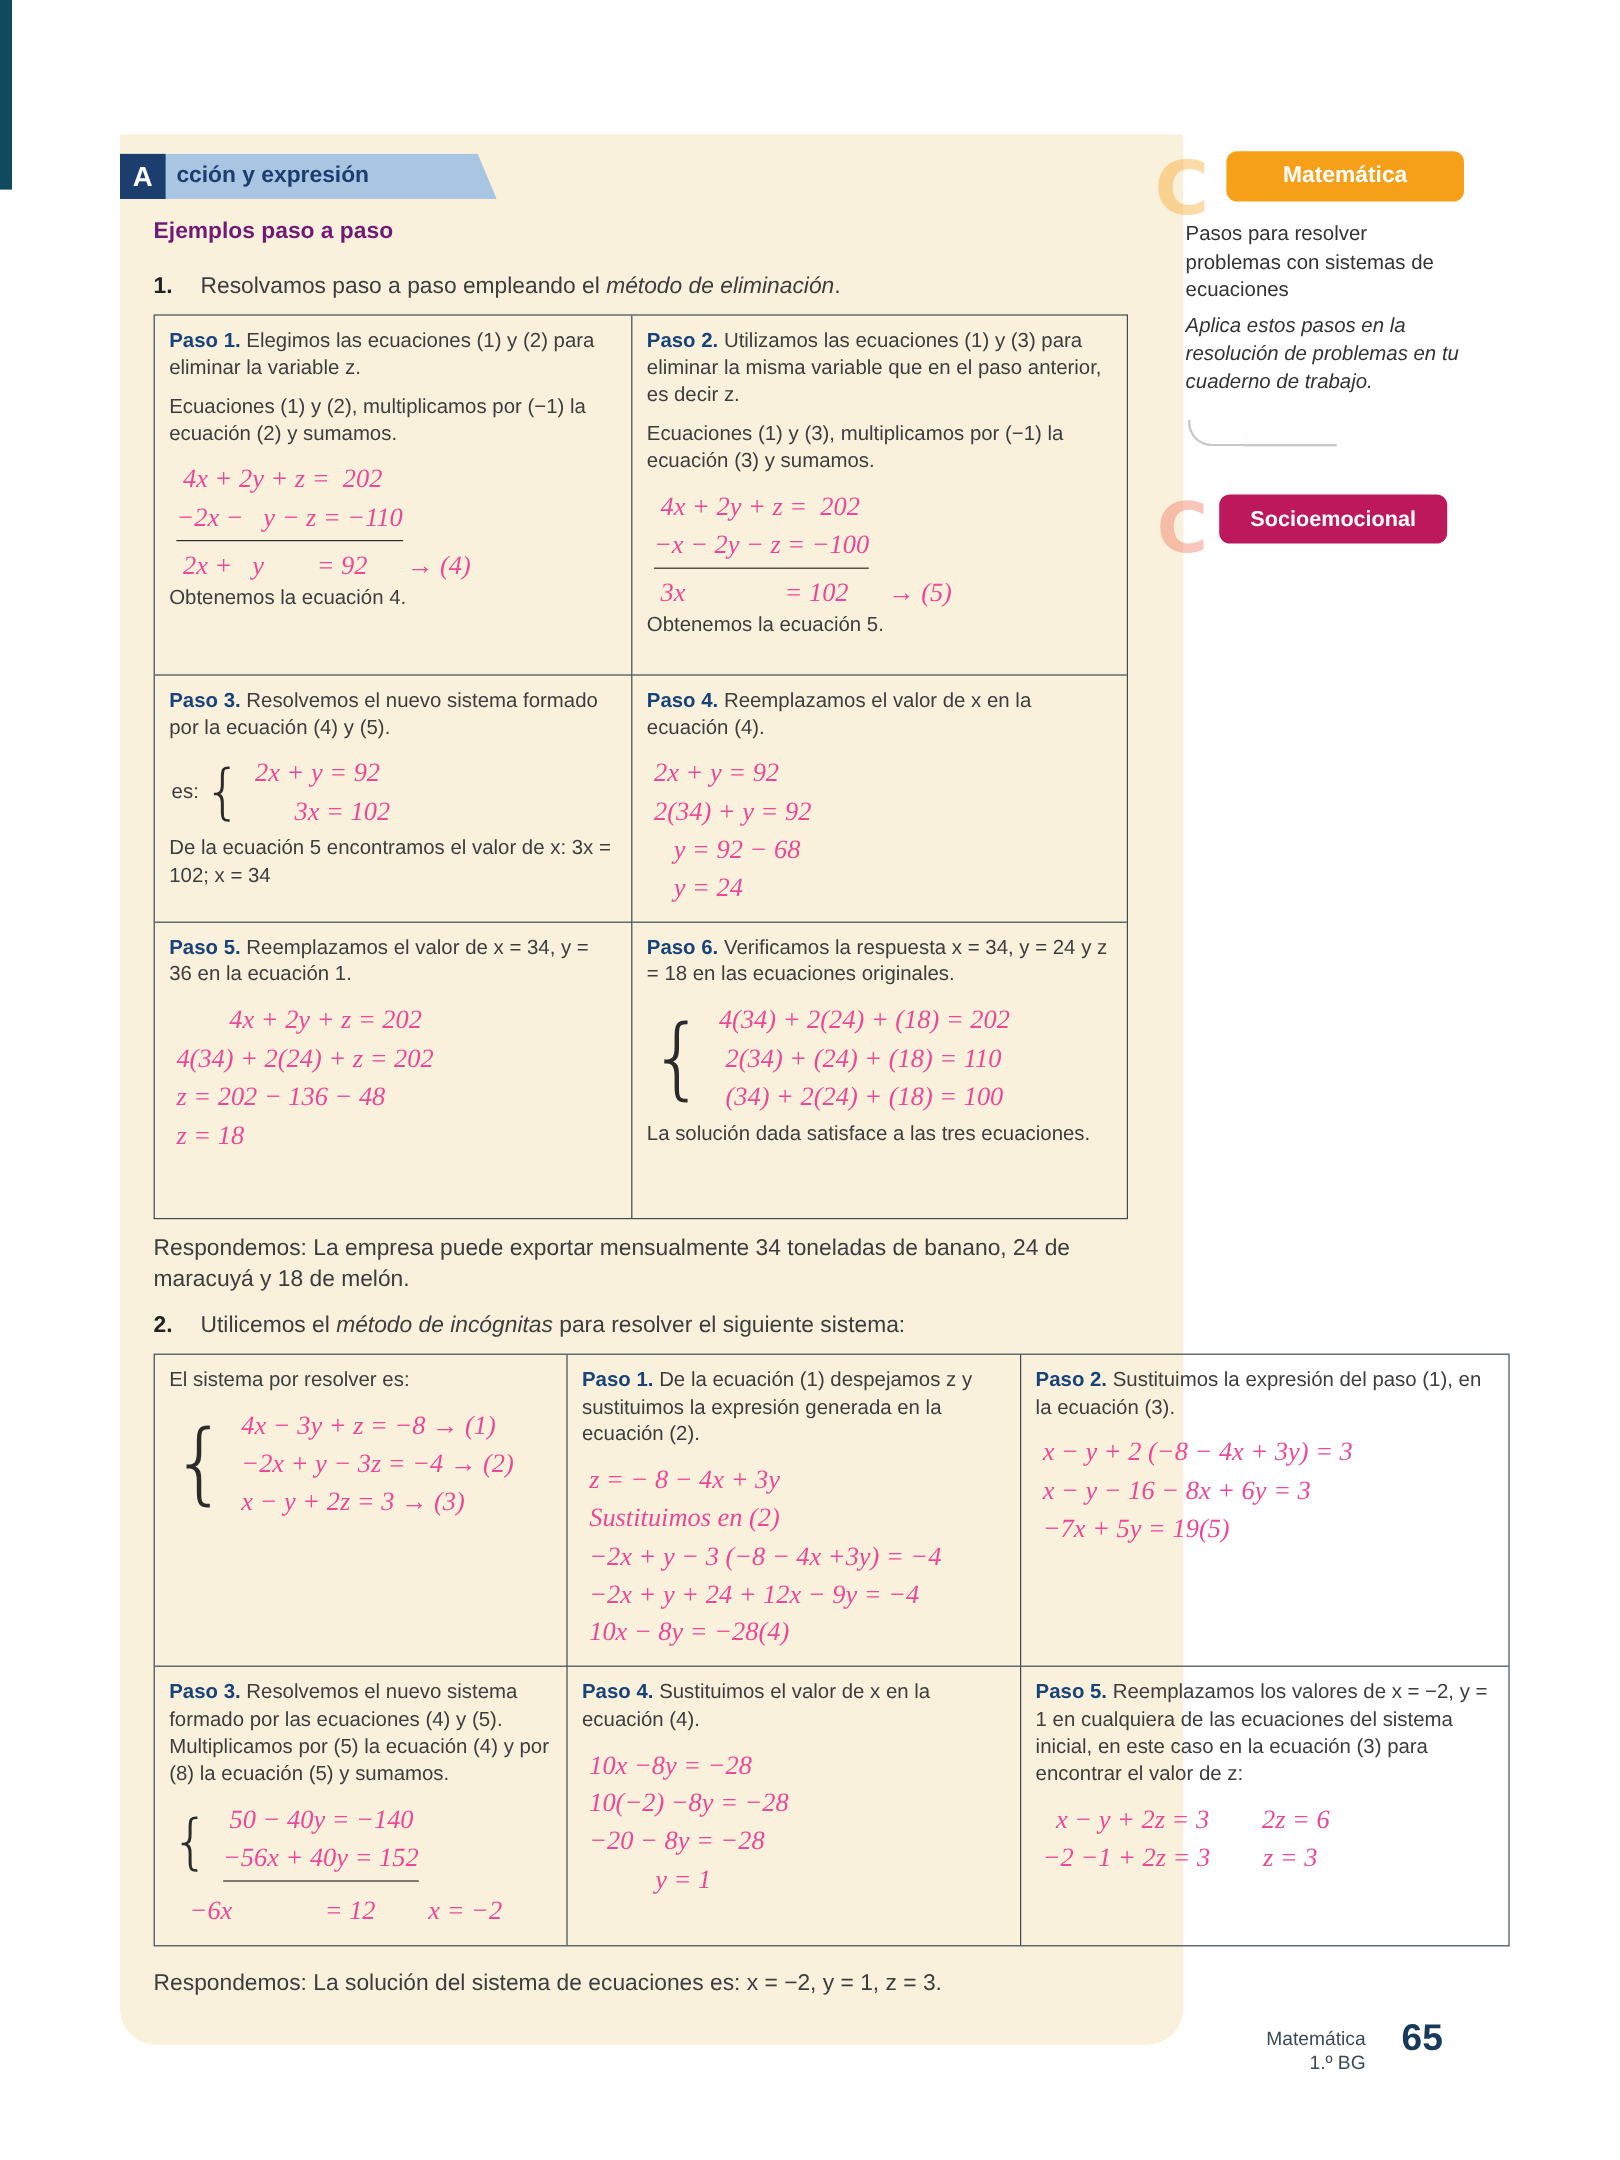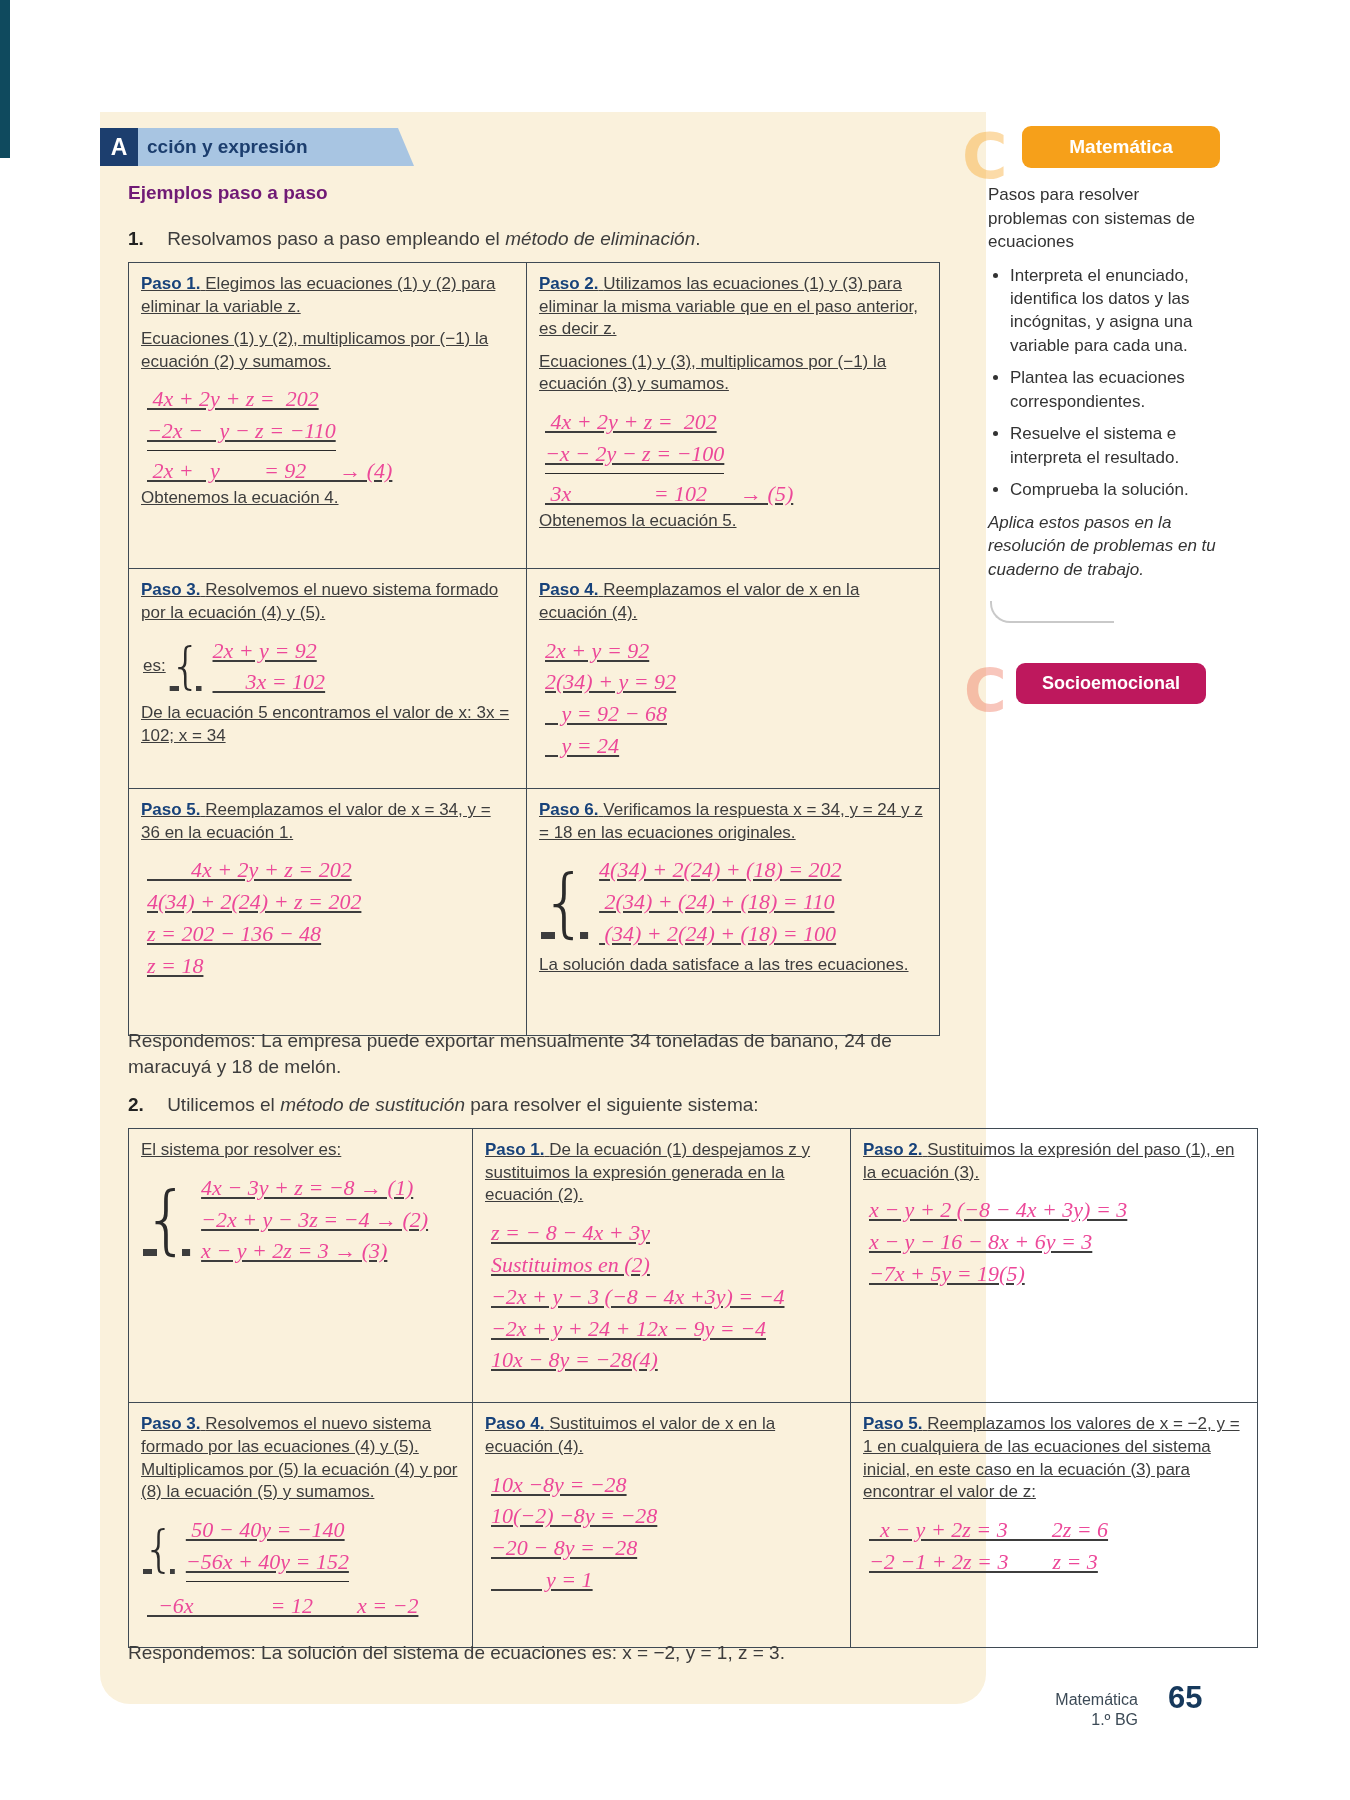--- a/index.html
+++ b/index.html
@@ -30,21 +30,21 @@
 
   
   .tbl { position:absolute; border:1px solid #3f4a54; display:grid; background:transparent; }
   #table1 { left:128px; top:262px; width:810px;
     grid-template-columns: 398px 1fr;
     grid-template-rows: minmax(300px,auto) minmax(205px,auto) minmax(246px,auto); }
   #table2 { left:128px; top:1128px; width:1128px;
     grid-template-columns: 344px 378px 1fr;
     grid-template-rows: minmax(226px,auto) minmax(232px,auto); }
   .cell { border-right:1px solid #3f4a54; border-bottom:1px solid #3f4a54;
-    padding:10px 12px 26px 12px; font-size:17px; line-height:1.33;text-decoration:underline; }
+    padding:10px 12px 12px 12px; font-size:17px; line-height:1.33; }
   .no-r { border-right:none; }
   .no-b { border-bottom:none; }
   .cell p { margin:0 0 10px 0; }
   .step-label { color:#17427a; font-weight:bold; }
   .closing { margin-top:12px; }
 
   .eq { font-family:"Liberation Serif", serif; font-style:italic; font-size:22px;
     line-height:1.45; white-space:pre; width:max-content; color:#ec4899; margin-left:6px; }
   .eq-sum { border-bottom:1.5px solid #2b2b2b; padding-bottom:3px; margin-bottom:4px; }
 
@@ -164,21 +164,21 @@
         </div>
       </div>
       <p class="closing">La solución dada satisface a las tres ecuaciones.</p>
     </div>
   </div>
 
   <div class="resp" id="resp1">Respondemos: La empresa puede exportar mensualmente 34 toneladas de banano, 24 de maracuyá y 18 de melón.</div>
 
   <div class="item-line" id="item2">
     <span class="item-num">2.</span>
-    <span>Utilicemos el </span><span class="it">método de sustitución</span><span> para resolver el siguiente sistema:</span>
+    <span>Utilicemos el </span><span class="it">método de incógnitas</span><span> para resolver el siguiente sistema:</span>
   </div>
 
   <div class="tbl" id="table2">
 
     <div class="cell">
       <p>El sistema por resolver es:</p>
       <div class="brace-row">
         <span class="brace b3">{</span>
         <div>
           <div class="eq">4x − 3y + z = −8 → (1)</div>
@@ -232,26 +232,20 @@
   </div>
 
   <div class="resp" id="resp2">Respondemos: La solución del sistema de ecuaciones es: x = −2, y = 1, z = 3.</div>
 
   <div class="sidebar">
     <div class="badge-wrap">
       <span class="deco-c deco-mat">C</span>
       <div class="badge badge-mat">Matemática</div>
     </div>
     <div class="sb-intro">Pasos para resolver problemas con sistemas de ecuaciones</div>
-    <ul class="bullets">
-      <li>Interpreta el enunciado, identifica los datos y las incógnitas, y asigna una variable para cada una.</li>
-      <li>Plantea las ecuaciones correspondientes.</li>
-      <li>Resuelve el sistema e interpreta el resultado.</li>
-      <li>Comprueba la solución.</li>
-    </ul>
     <div class="sb-note">Aplica estos pasos en la resolución de problemas en tu cuaderno de trabajo.</div>
     <div class="curve"></div>
 
     <div class="soc-section">
       <div class="badge-wrap">
         <span class="deco-c deco-soc">C</span>
         <div class="badge badge-soc">Socioemocional</div>
       </div>
     </div>
   </div>

